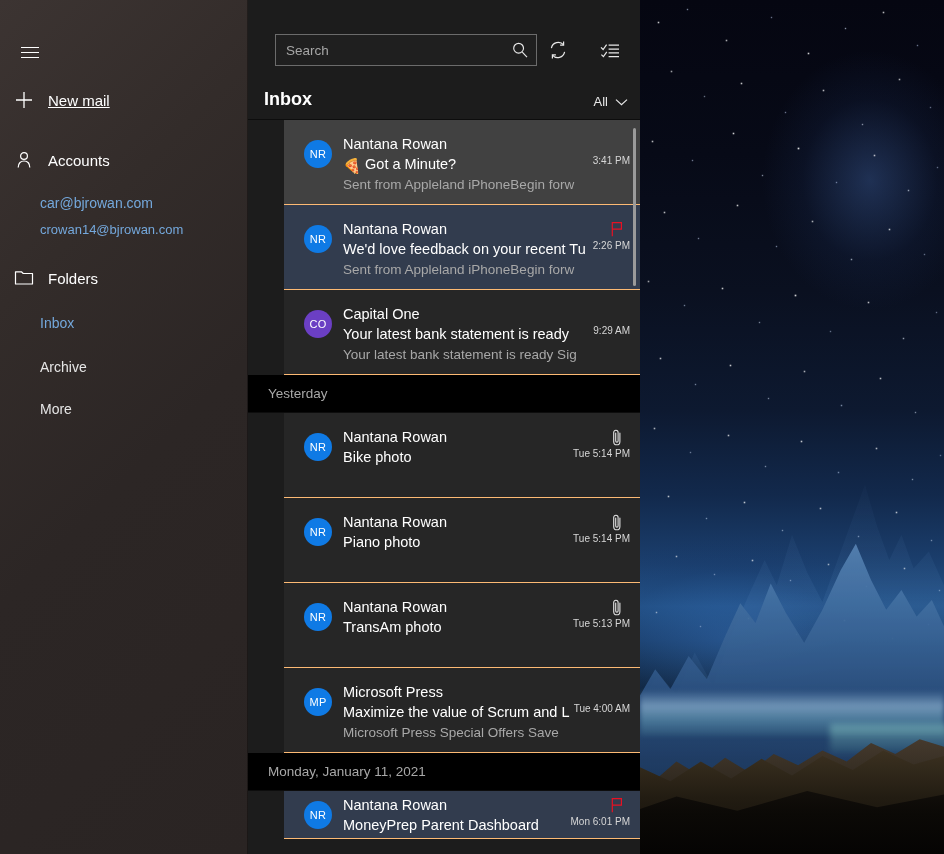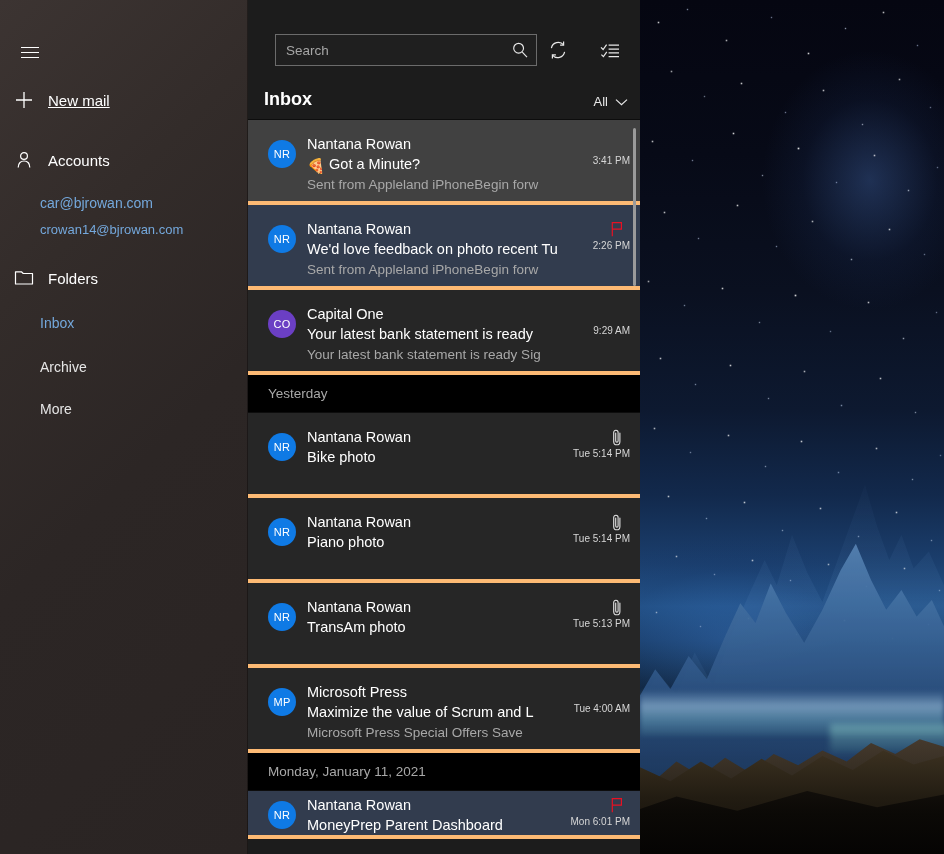--- a/index.html
+++ b/index.html
@@ -318,23 +318,24 @@
     display: flex; align-items: center;
     padding-left: 20px;
     border-bottom: 1px solid #0d0d0d;
   }
   .group-head span { font-size: 13.5px; color: #a8a8a8; }
 
   .msg {
     position: relative;
     height: 85px;
     background: #262626;
-    border-bottom: 4px solid #fdba74;
+    border-bottom: 1px solid #fdba74;
     cursor: pointer;
     overflow: hidden;
+    margin-left: 36px;
   }
   .msg.short { height: 48px; }
   .msg.hovered  { background: #414141; }
   .msg.selected { background: #323c4e; }
 
   .avatar {
     position: absolute; left: 20px; top: 20px;
     width: 28px; height: 28px;
     border-radius: 50%;
     display: flex; align-items: center; justify-content: center;
@@ -505,21 +506,21 @@
           <div class="msg hovered">
             <div class="avatar" style="background: rgb(15, 122, 229);">NR</div>
             <div class="sender">Nantana Rowan</div>
             <div class="subject"><span class="emoji">🍕</span>Got a Minute?</div>
             <div class="preview">Sent from Appleland iPhoneBegin forw</div>
             <div class="time">3:41 PM</div>
           </div>
           <div class="msg selected">
             <div class="avatar" style="background: rgb(15, 122, 229);">NR</div>
             <div class="sender">Nantana Rowan</div>
-            <div class="subject">We'd love feedback on photo recent Tu</div>
+            <div class="subject">We'd love feedback on your recent Tu</div>
             <div class="preview">Sent from Appleland iPhoneBegin forw</div>
             <div class="time">2:26 PM</div>
             <div class="rowicon"><svg width="14" height="16" viewBox="0 0 14 16">
                 <path d="M2.3 1 L2.3 15.2" stroke="#e81123" stroke-width="1.2" fill="none"></path>
                 <path d="M2.3 1.6 L11.4 1.6 L11.4 8.2 L2.3 8.2" stroke="#e81123" stroke-width="1.2" fill="none"></path>
               </svg></div>
           </div>
           <div class="msg">
             <div class="avatar" style="background: rgb(107, 63, 196);">CO</div>
             <div class="sender">Capital One</div>

